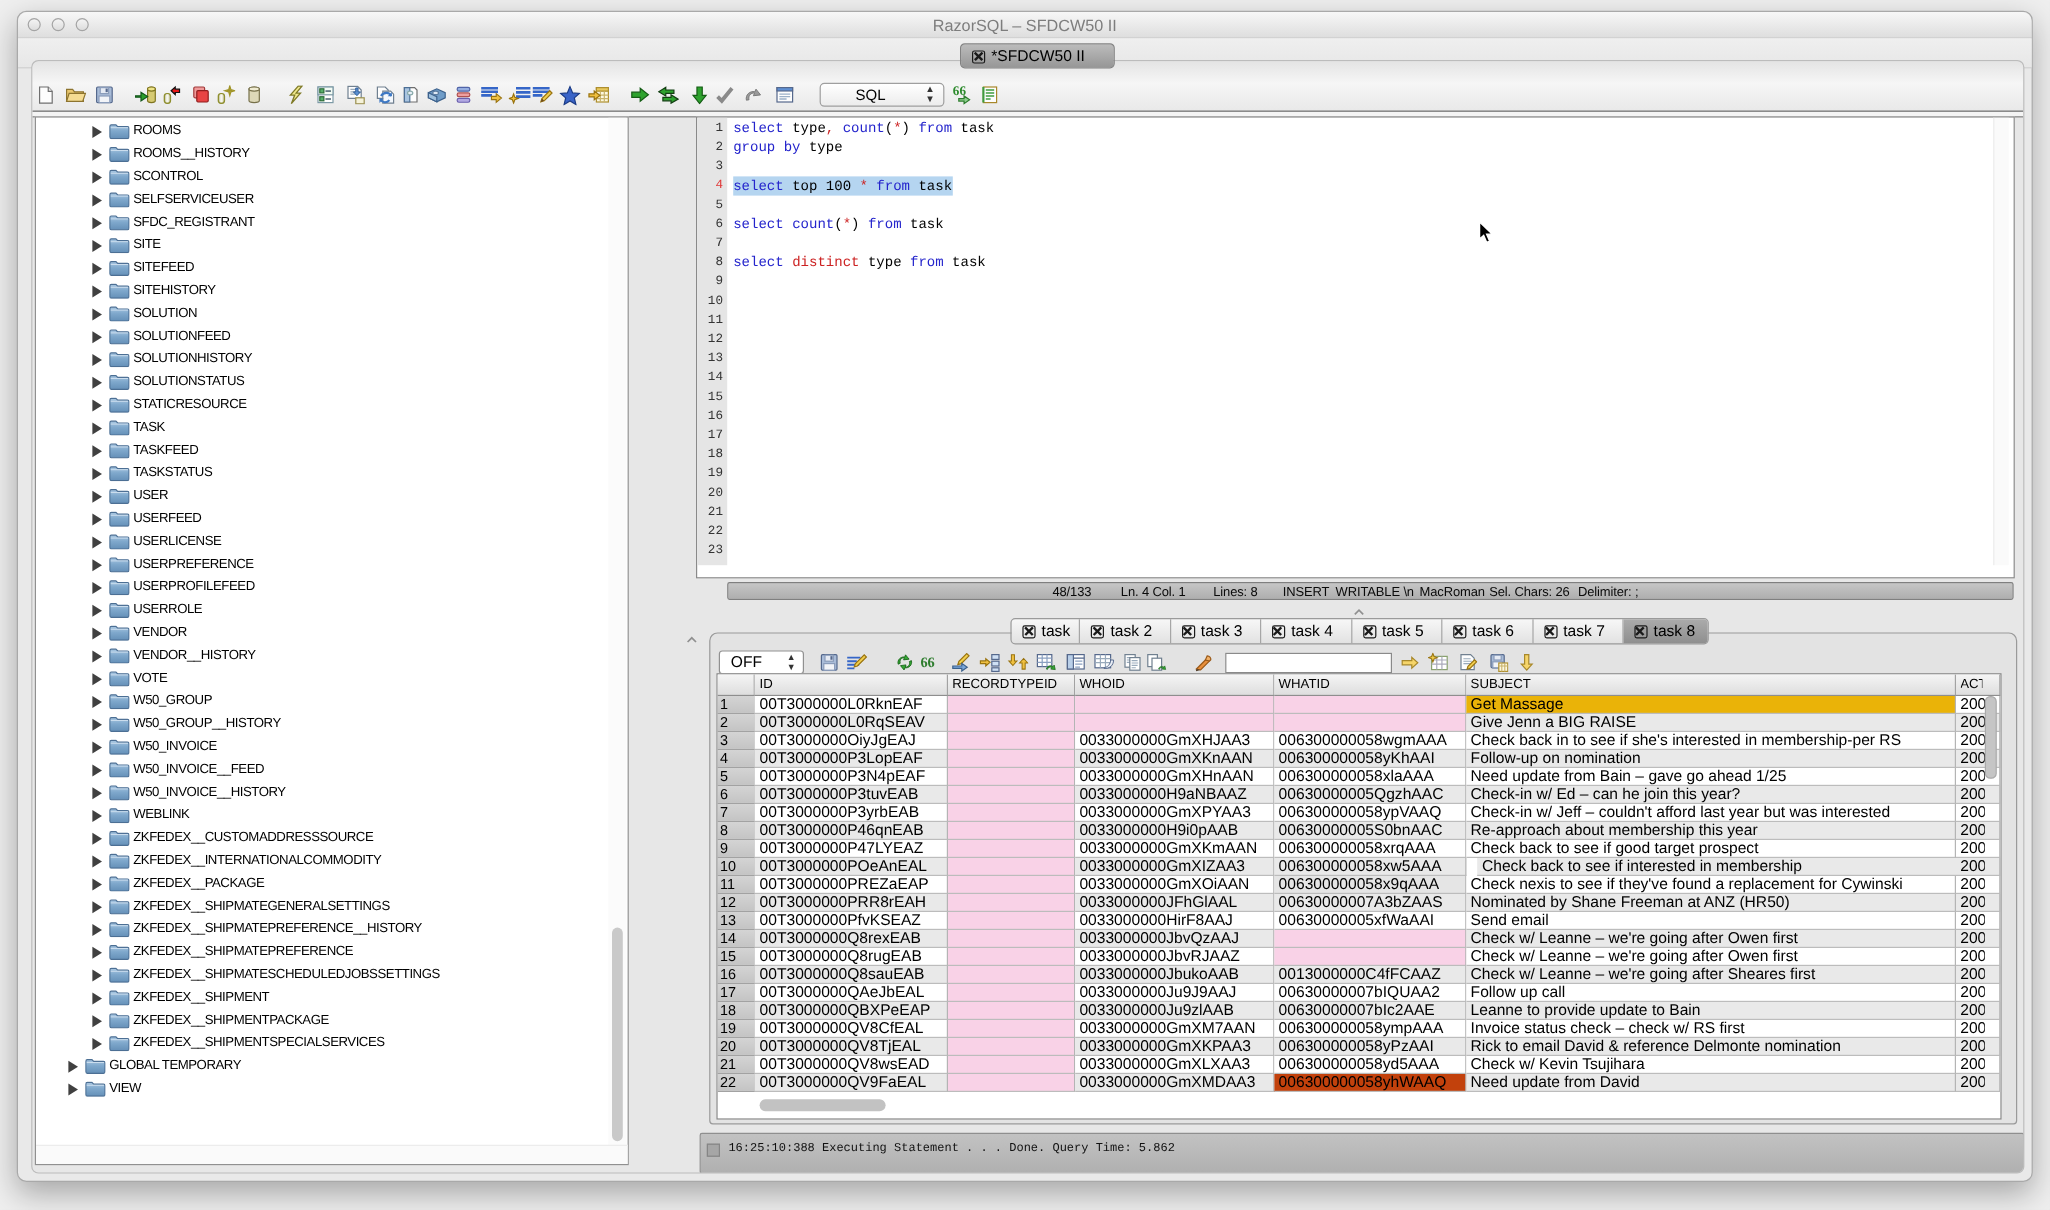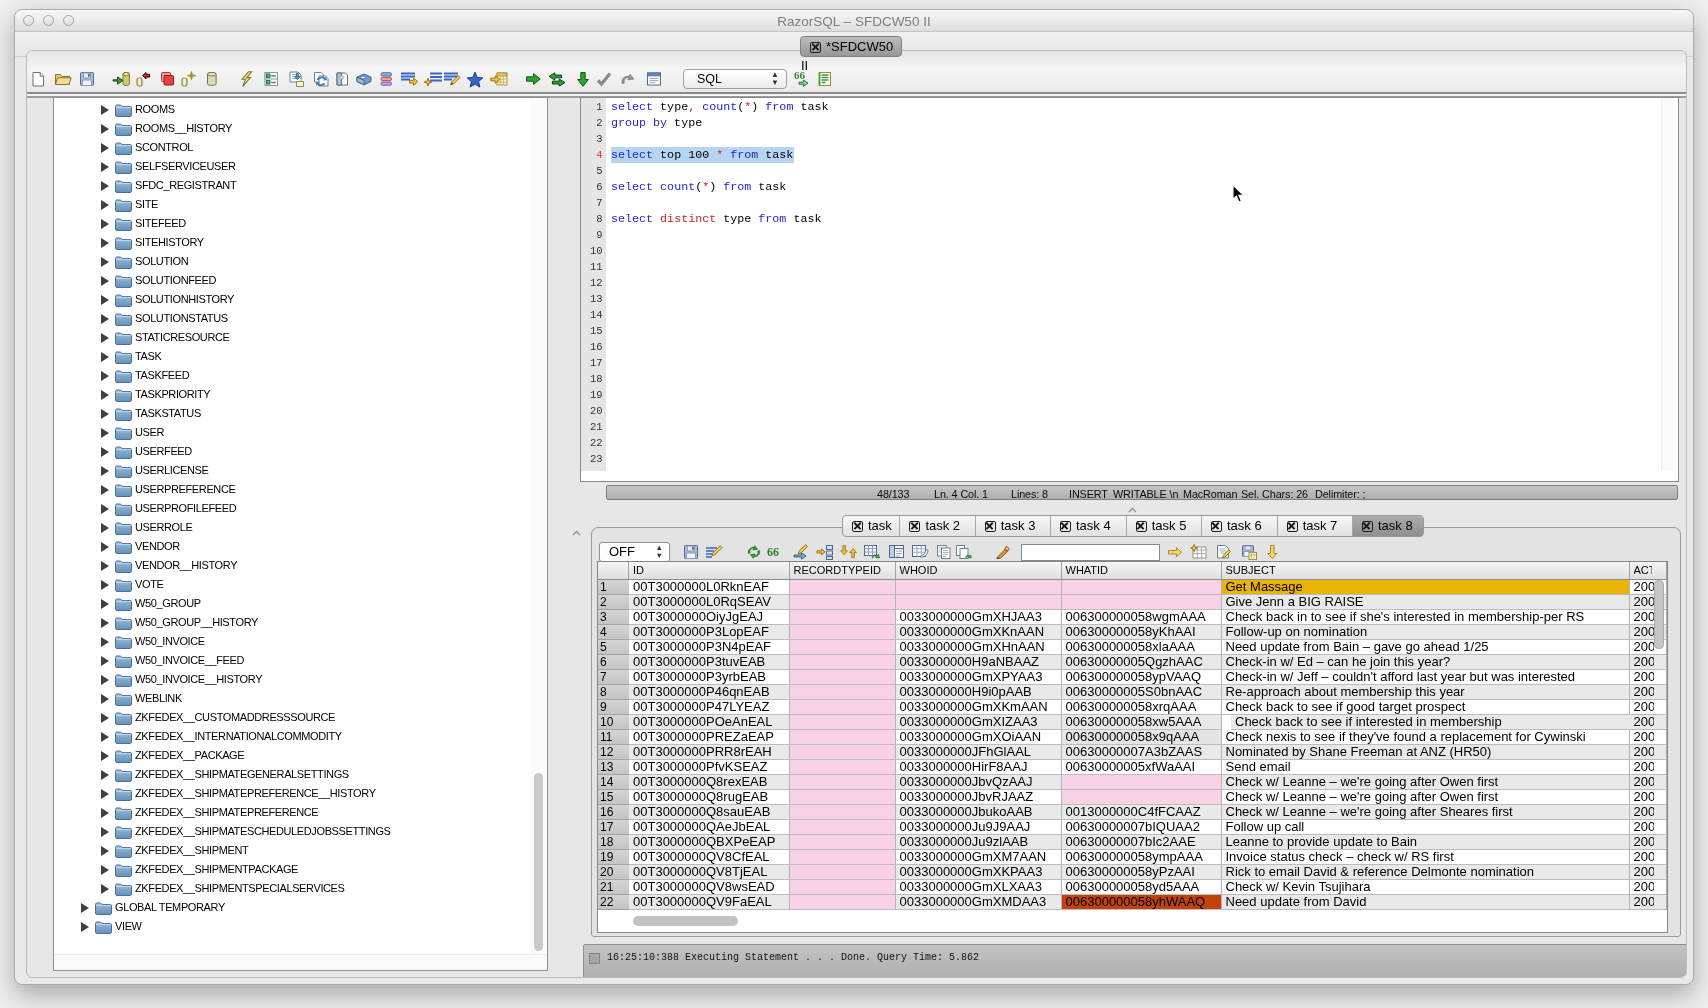--- a/index.html
+++ b/index.html
@@ -6,31 +6,31 @@
 .abs{position:absolute}
 #win{position:absolute;left:14px;top:9px;width:1680px;height:976px;background:#e9e9e9;
  border:1px solid #a9a9a9;border-radius:8px;box-shadow:0 10px 26px rgba(0,0,0,0.3);}
 #titlebar{position:absolute;left:0;top:0;width:100%;height:22px;
  background:linear-gradient(#f7f7f7,#dedede);border-bottom:1px solid #c3c3c3;border-radius:8px 8px 0 0;}
 .tl{position:absolute;top:15px;width:11px;height:11px;border-radius:50%;
  border:1.5px solid #a4a4a4;background:linear-gradient(#f4f4f4,#ddd);}
 #wtitle{position:absolute;left:0;right:0;top:4px;text-align:center;font-size:13.5px;color:#7d7d7d;}
 #tabstrip{position:absolute;left:0;top:22px;width:100%;height:25px;
  background:linear-gradient(#efefef,#e7e7e7);border-bottom:1px solid #cfcfcf;}
-#wtab{position:absolute;z-index:30;left:785px;top:26px;width:102px;height:21px;border-radius:4px;
+#wtab{position:absolute;z-index:30;left:785px;top:26px;width:129px;height:21px;border-radius:4px;
  background:linear-gradient(#bcbcbc,#979797);border:1px solid #828282;color:#000;
  font-size:13px;line-height:19px;}
 #content{position:absolute;left:10.5px;top:40px;width:1661.5px;height:928px;
  background:#e7e7e7;border:1px solid #bcbcbc;border-radius:6px;overflow:hidden;}
 #toolbar{position:absolute;left:0;top:0;width:100%;height:41px;
  background:linear-gradient(#e4e4e4,#f6f6f6 45%,#e9e9e9);border-radius:6px 6px 0 0;}
 #divider{position:absolute;left:0;top:41px;width:100%;height:6px;
  background:linear-gradient(#8a8a8a 0 27%,#f4f4f4 27% 73%,#9b9b9b 73% 100%);}
 #tree{position:absolute;left:2.5px;top:46px;width:495px;height:874px;background:#fff;
- border:1px solid #909090;overflow:hidden;margin-left:24px;}
+ border:1px solid #909090;overflow:hidden;}
 .trow{height:19px;position:relative;white-space:nowrap;}
 .tri{position:absolute;top:4.5px;width:0;height:0;border-left:8px solid #404040;
  border-top:5px solid transparent;border-bottom:5px solid transparent;}
 .folder{position:absolute;top:3px;width:17px;height:13px;}
 .tlabel{position:absolute;top:2.5px;font-size:11px;letter-spacing:-0.38px;color:#000;}
 #treesb{position:absolute;right:1px;top:0;width:15px;height:858px;background:#fbfbfb;}
 #treethumb{position:absolute;left:3px;top:675px;width:9px;height:178px;border-radius:4.5px;background:#c9c9c9;}
 #treebottom{position:absolute;left:0px;top:856px;width:523px;height:16px;background:#fafafa;border-top:1px solid #ececec;}
 #editor{position:absolute;left:553.5px;top:46px;width:1098.5px;height:385px;background:#fff;
  border:1px solid #8a8a8a;overflow:hidden;}
@@ -207,21 +207,21 @@
         <path d="M2 9.5 5.5 13 14 2.5" stroke="#8a8a8a" stroke-width="3.2" fill="none"></path>
       </svg>
 <svg class="icon" style="left:592.5px;top:20px" width="18" height="16" viewBox="0 0 18 16">
         <path d="M3 12.5c-1-4.5 3-8 7-7l1-2.2 3.8 4.8-6 .7 1-2.2c-2.8-.5-5.6 2-4.6 5.5z" fill="#9a9a9a" stroke="#777" stroke-width="0.8"></path>
       </svg>
 <svg class="icon" style="left:619.8px;top:20px" width="16" height="16" viewBox="0 0 16 16">
         <rect x="1.5" y="2" width="13" height="12" fill="#fdfdfd" stroke="#55688c"></rect>
         <rect x="1.5" y="2" width="13" height="2.8" fill="#5f90d4" stroke="#55688c"></rect>
         <path d="M3.5 7.5h9M3.5 9.5h9M3.5 11.5h6" stroke="#9ab0c8" stroke-width="1.1"></path>
       </svg>
-<div class="abs" style="left:656.5px;top:17.5px;width:104px;height:20px;background:linear-gradient(#fff,#ececec);border:1px solid #9f9f9f;border-radius:4px;font-size:12.5px;color:#000;"><span style="margin-left:13px;line-height:19px">SQL</span><span style="position:absolute;right:7px;top:1px;font-size:8px;color:#333;line-height:8px">▲<br>▼</span></div>
+<div class="abs" style="left:656.5px;top:17.5px;width:104px;height:20px;background:linear-gradient(#fff,#ececec);border:1px solid #9f9f9f;border-radius:4px;font-size:12.5px;color:#000;"><span style="margin-left:29px;line-height:19px">SQL</span><span style="position:absolute;right:7px;top:1px;font-size:8px;color:#333;line-height:8px">▲<br>▼</span></div>
 <svg class="icon" style="left:767.5px;top:19px" width="17" height="18" viewBox="0 0 17 18">
         <text x="0" y="9" font-size="11" font-weight="bold" fill="#2e8b2e" font-family="Liberation Serif">66</text>
         <path d="M5 12.2h4.4V10L14 13.2l-4.6 3.2v-2.2H5z" fill="#8fd08f" stroke="#2e7d2e"></path>
       </svg>
 <svg class="icon" style="left:790.5px;top:20px" width="16" height="16" viewBox="0 0 16 16">
         <rect x="2.5" y="1.5" width="11" height="13" fill="#fdfdfd" stroke="#a8882a"></rect>
         <path d="M4.5 4h7M4.5 6.5h7M4.5 9h7M4.5 11.5h4" stroke="#3f9c3f" stroke-width="1.4"></path>
         <path d="M2.5 1.5v13" stroke="#3f9c3f" stroke-width="1.8"></path>
       </svg>
 <div id="divider"></div>
@@ -444,35 +444,20 @@
                 <linearGradient id="fg" x1="0" y1="0" x2="0" y2="1">
                   <stop offset="0" stop-color="#aac8e2"></stop>
                   <stop offset="0.45" stop-color="#7fa8cc"></stop>
                   <stop offset="1" stop-color="#6590b8"></stop>
                 </linearGradient>
               </defs>
               <path d="M0.5 2.5 C0.5 1.7 1 1 1.8 1 H5.6 L7.1 2.5 H15.2 C16 2.5 16.5 3 16.5 3.8 V11 C16.5 11.8 16 12.5 15.2 12.5 H1.8 C1 12.5 0.5 11.8 0.5 11 Z" fill="url(#fg)" stroke="#4c6f94"></path>
               <path d="M1.3 3.4 H15.7" stroke="#cfe0ef" stroke-width="0.8"></path>
             </svg></span>
           <span class="tlabel" style="left:81px">TASKFEED</span>
-        </div>
-        <div class="trow">
-          <span class="tri" style="left:47px"></span>
-          <span class="folder" style="left:61px"><svg width="17" height="13" viewBox="0 0 17 13">
-              <defs>
-                <linearGradient id="fg" x1="0" y1="0" x2="0" y2="1">
-                  <stop offset="0" stop-color="#aac8e2"></stop>
-                  <stop offset="0.45" stop-color="#7fa8cc"></stop>
-                  <stop offset="1" stop-color="#6590b8"></stop>
-                </linearGradient>
-              </defs>
-              <path d="M0.5 2.5 C0.5 1.7 1 1 1.8 1 H5.6 L7.1 2.5 H15.2 C16 2.5 16.5 3 16.5 3.8 V11 C16.5 11.8 16 12.5 15.2 12.5 H1.8 C1 12.5 0.5 11.8 0.5 11 Z" fill="url(#fg)" stroke="#4c6f94"></path>
-              <path d="M1.3 3.4 H15.7" stroke="#cfe0ef" stroke-width="0.8"></path>
-            </svg></span>
-          <span class="tlabel" style="left:81px">TASKPRIORITY</span>
         </div>
         <div class="trow">
           <span class="tri" style="left:47px"></span>
           <span class="folder" style="left:61px"><svg width="17" height="13" viewBox="0 0 17 13">
               <defs>
                 <linearGradient id="fg" x1="0" y1="0" x2="0" y2="1">
                   <stop offset="0" stop-color="#aac8e2"></stop>
                   <stop offset="0.45" stop-color="#7fa8cc"></stop>
                   <stop offset="1" stop-color="#6590b8"></stop>
                 </linearGradient>

